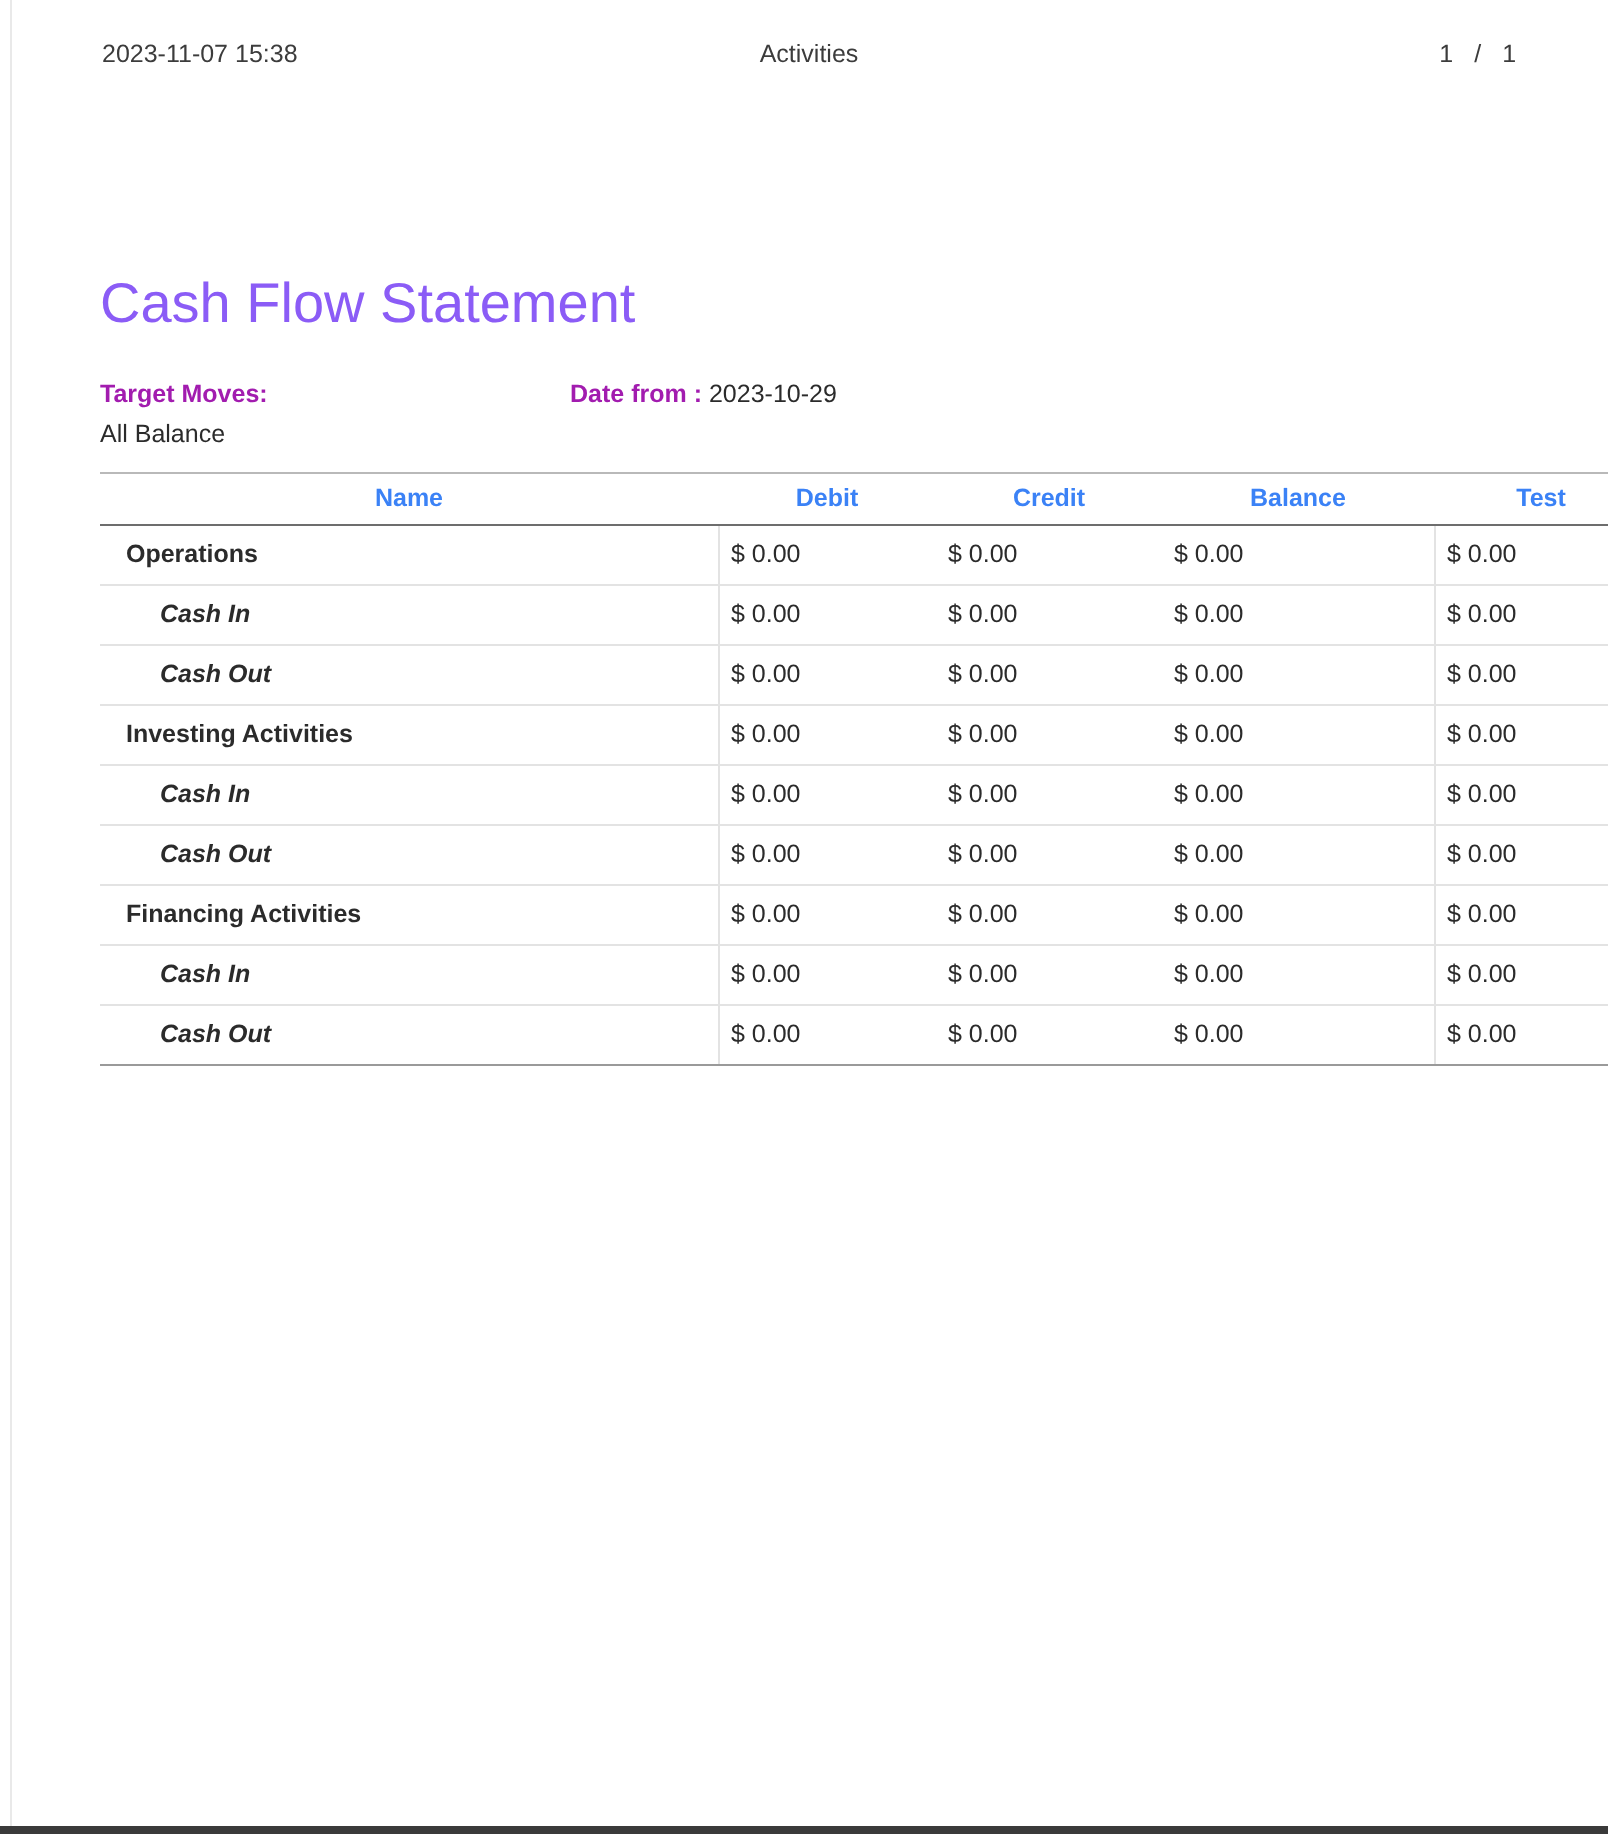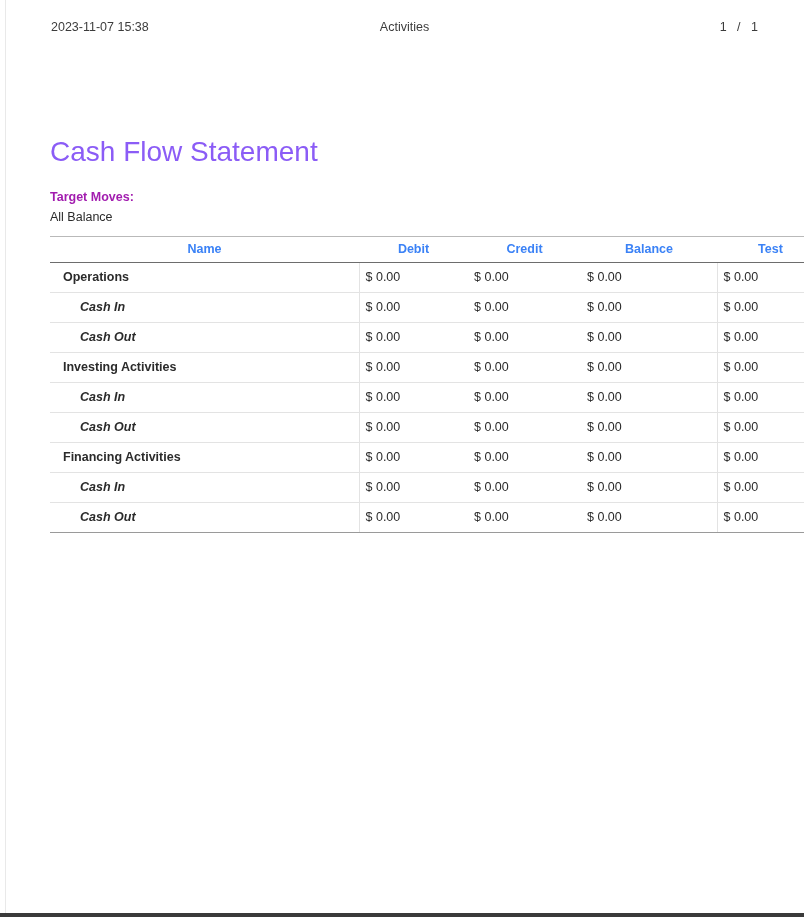--- a/index.html
+++ b/index.html
@@ -178,20 +178,24 @@
       <span>1</span>
     </div>
   </div>
 
   <h1 class="report-title">Cash Flow Statement</h1>
 
   <div class="meta">
     <div class="meta-row">
       <div class="meta-col-left">
         <span class="lbl">Target Moves:</span>
+      </div>
+      <div class="meta-col-right">
+        <span class="lbl">Date from :</span>
+        <span class="val">2023-10-29</span>
       </div>
     </div>
     <div class="meta-row">
       <div class="meta-col-left">
         <span class="val">All Balance</span>
       </div>
     </div>
   </div>
 
   <table class="report">

